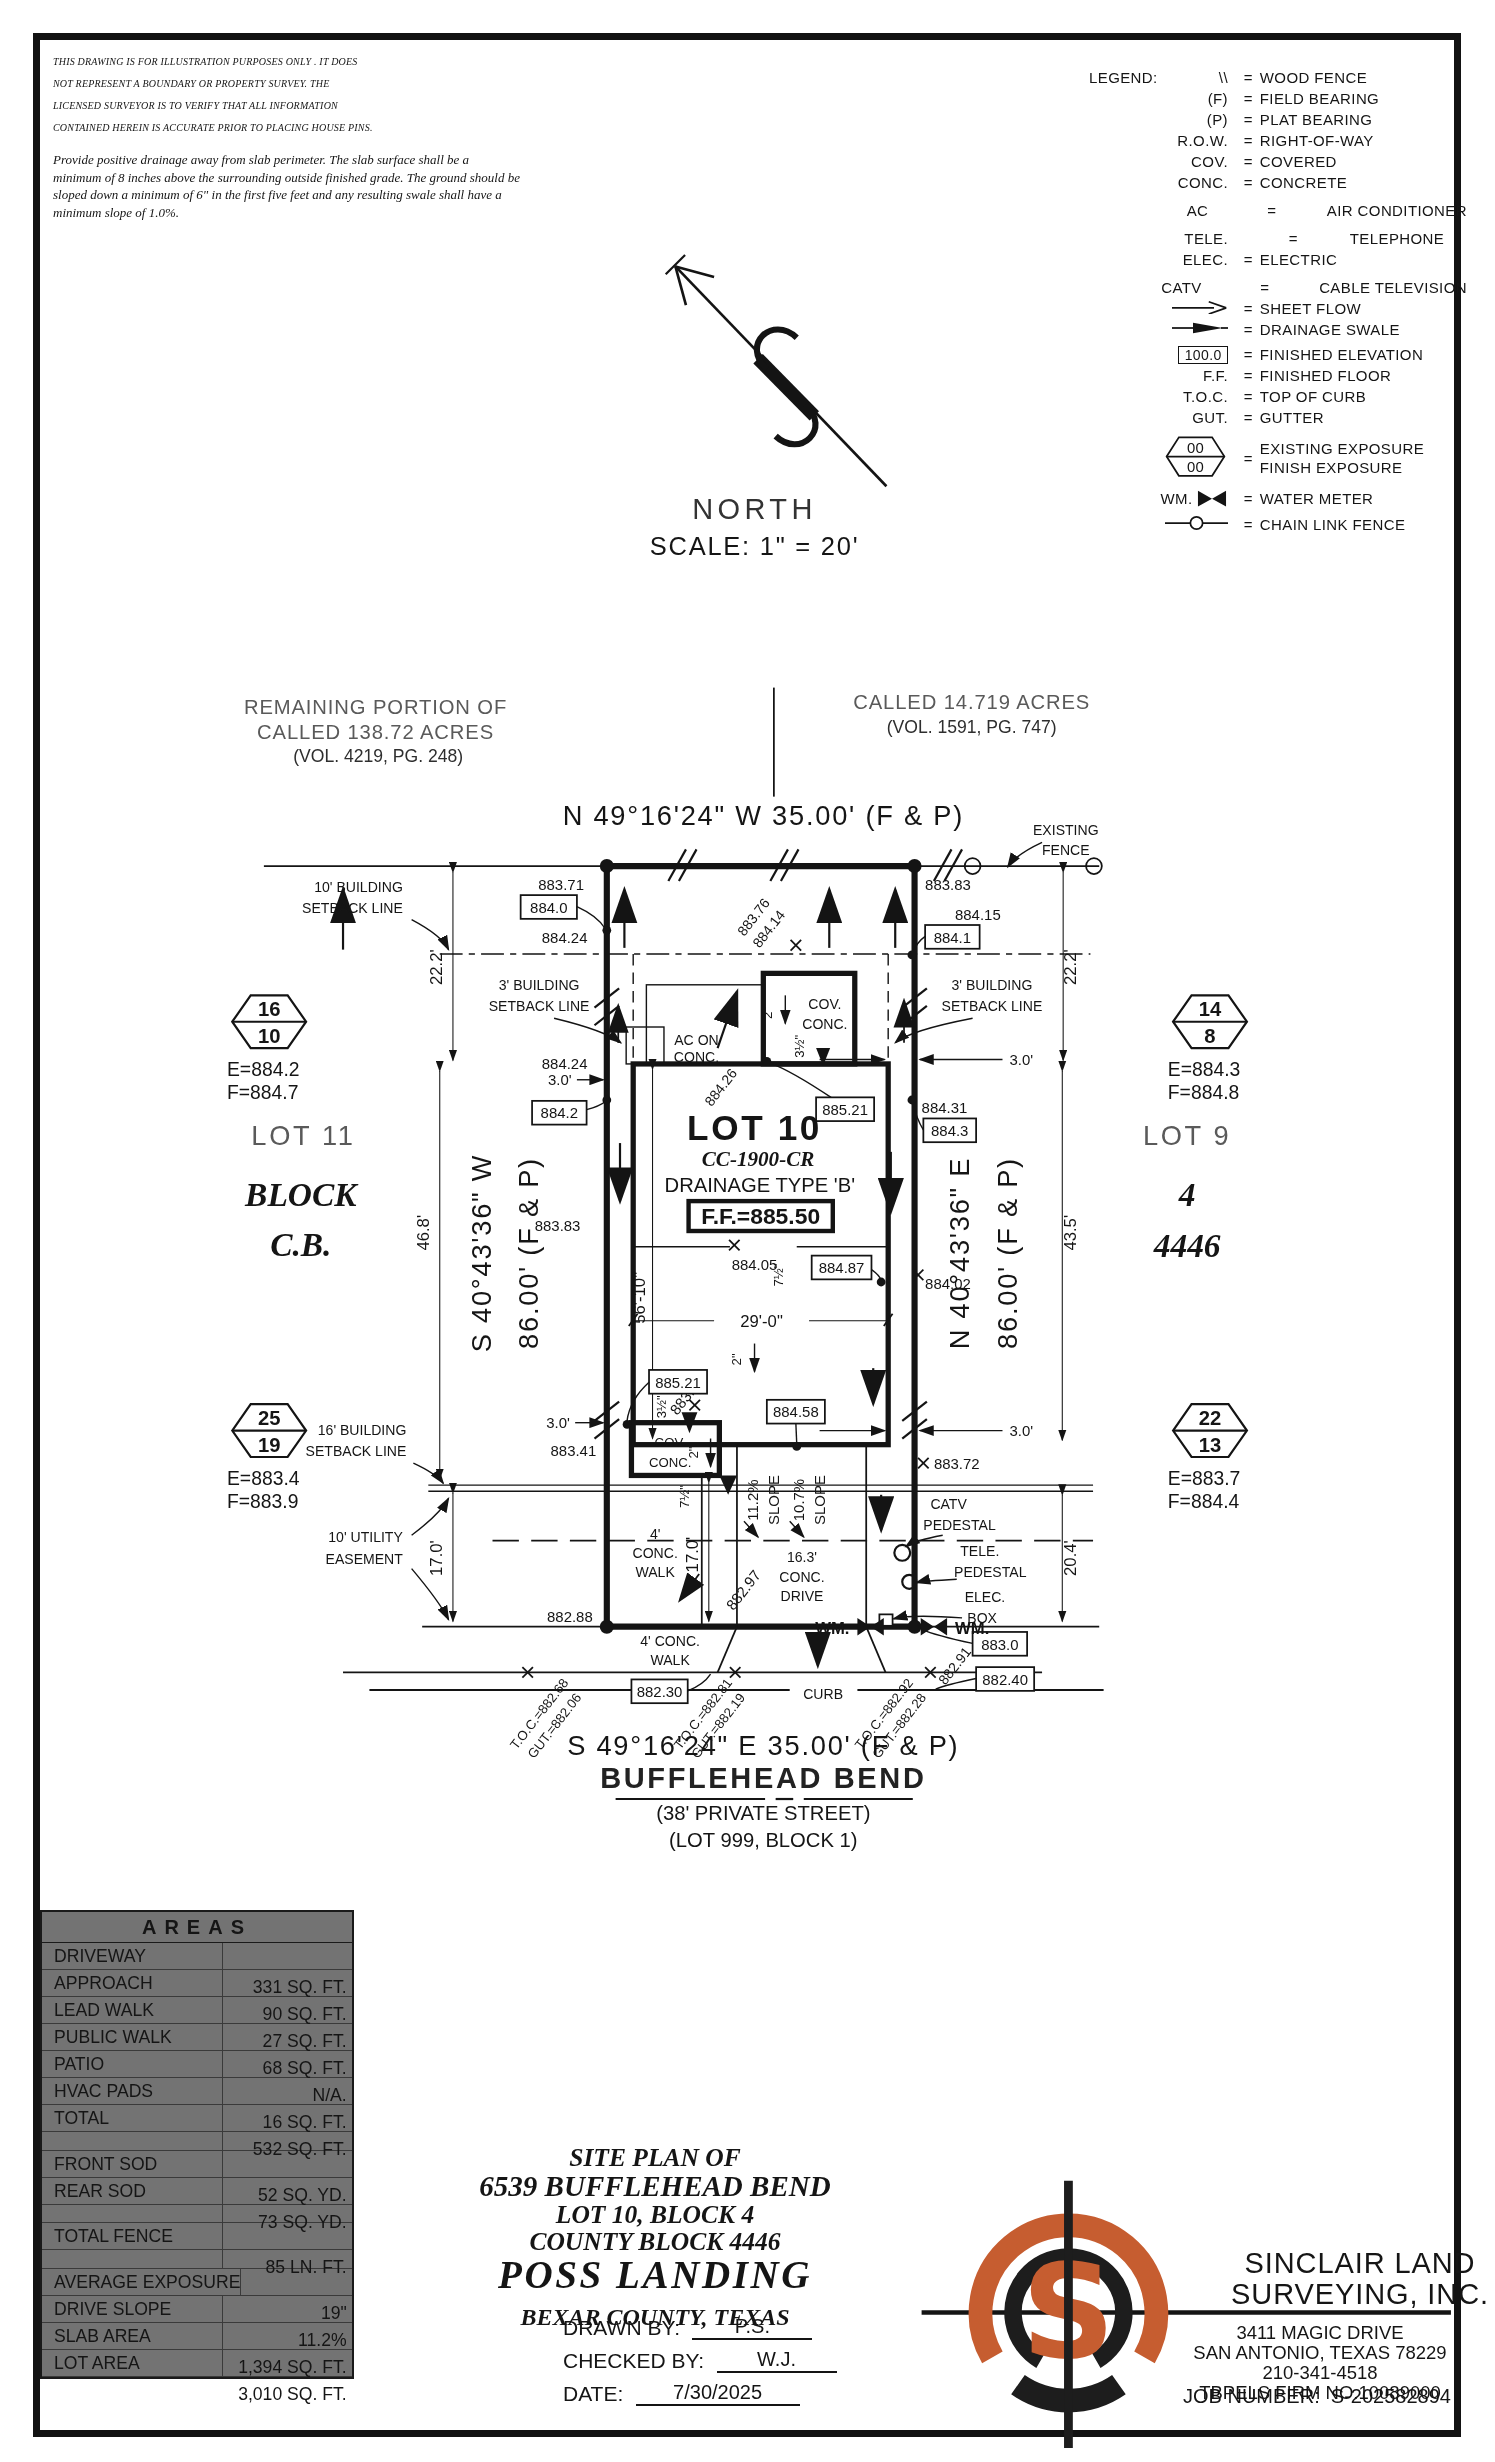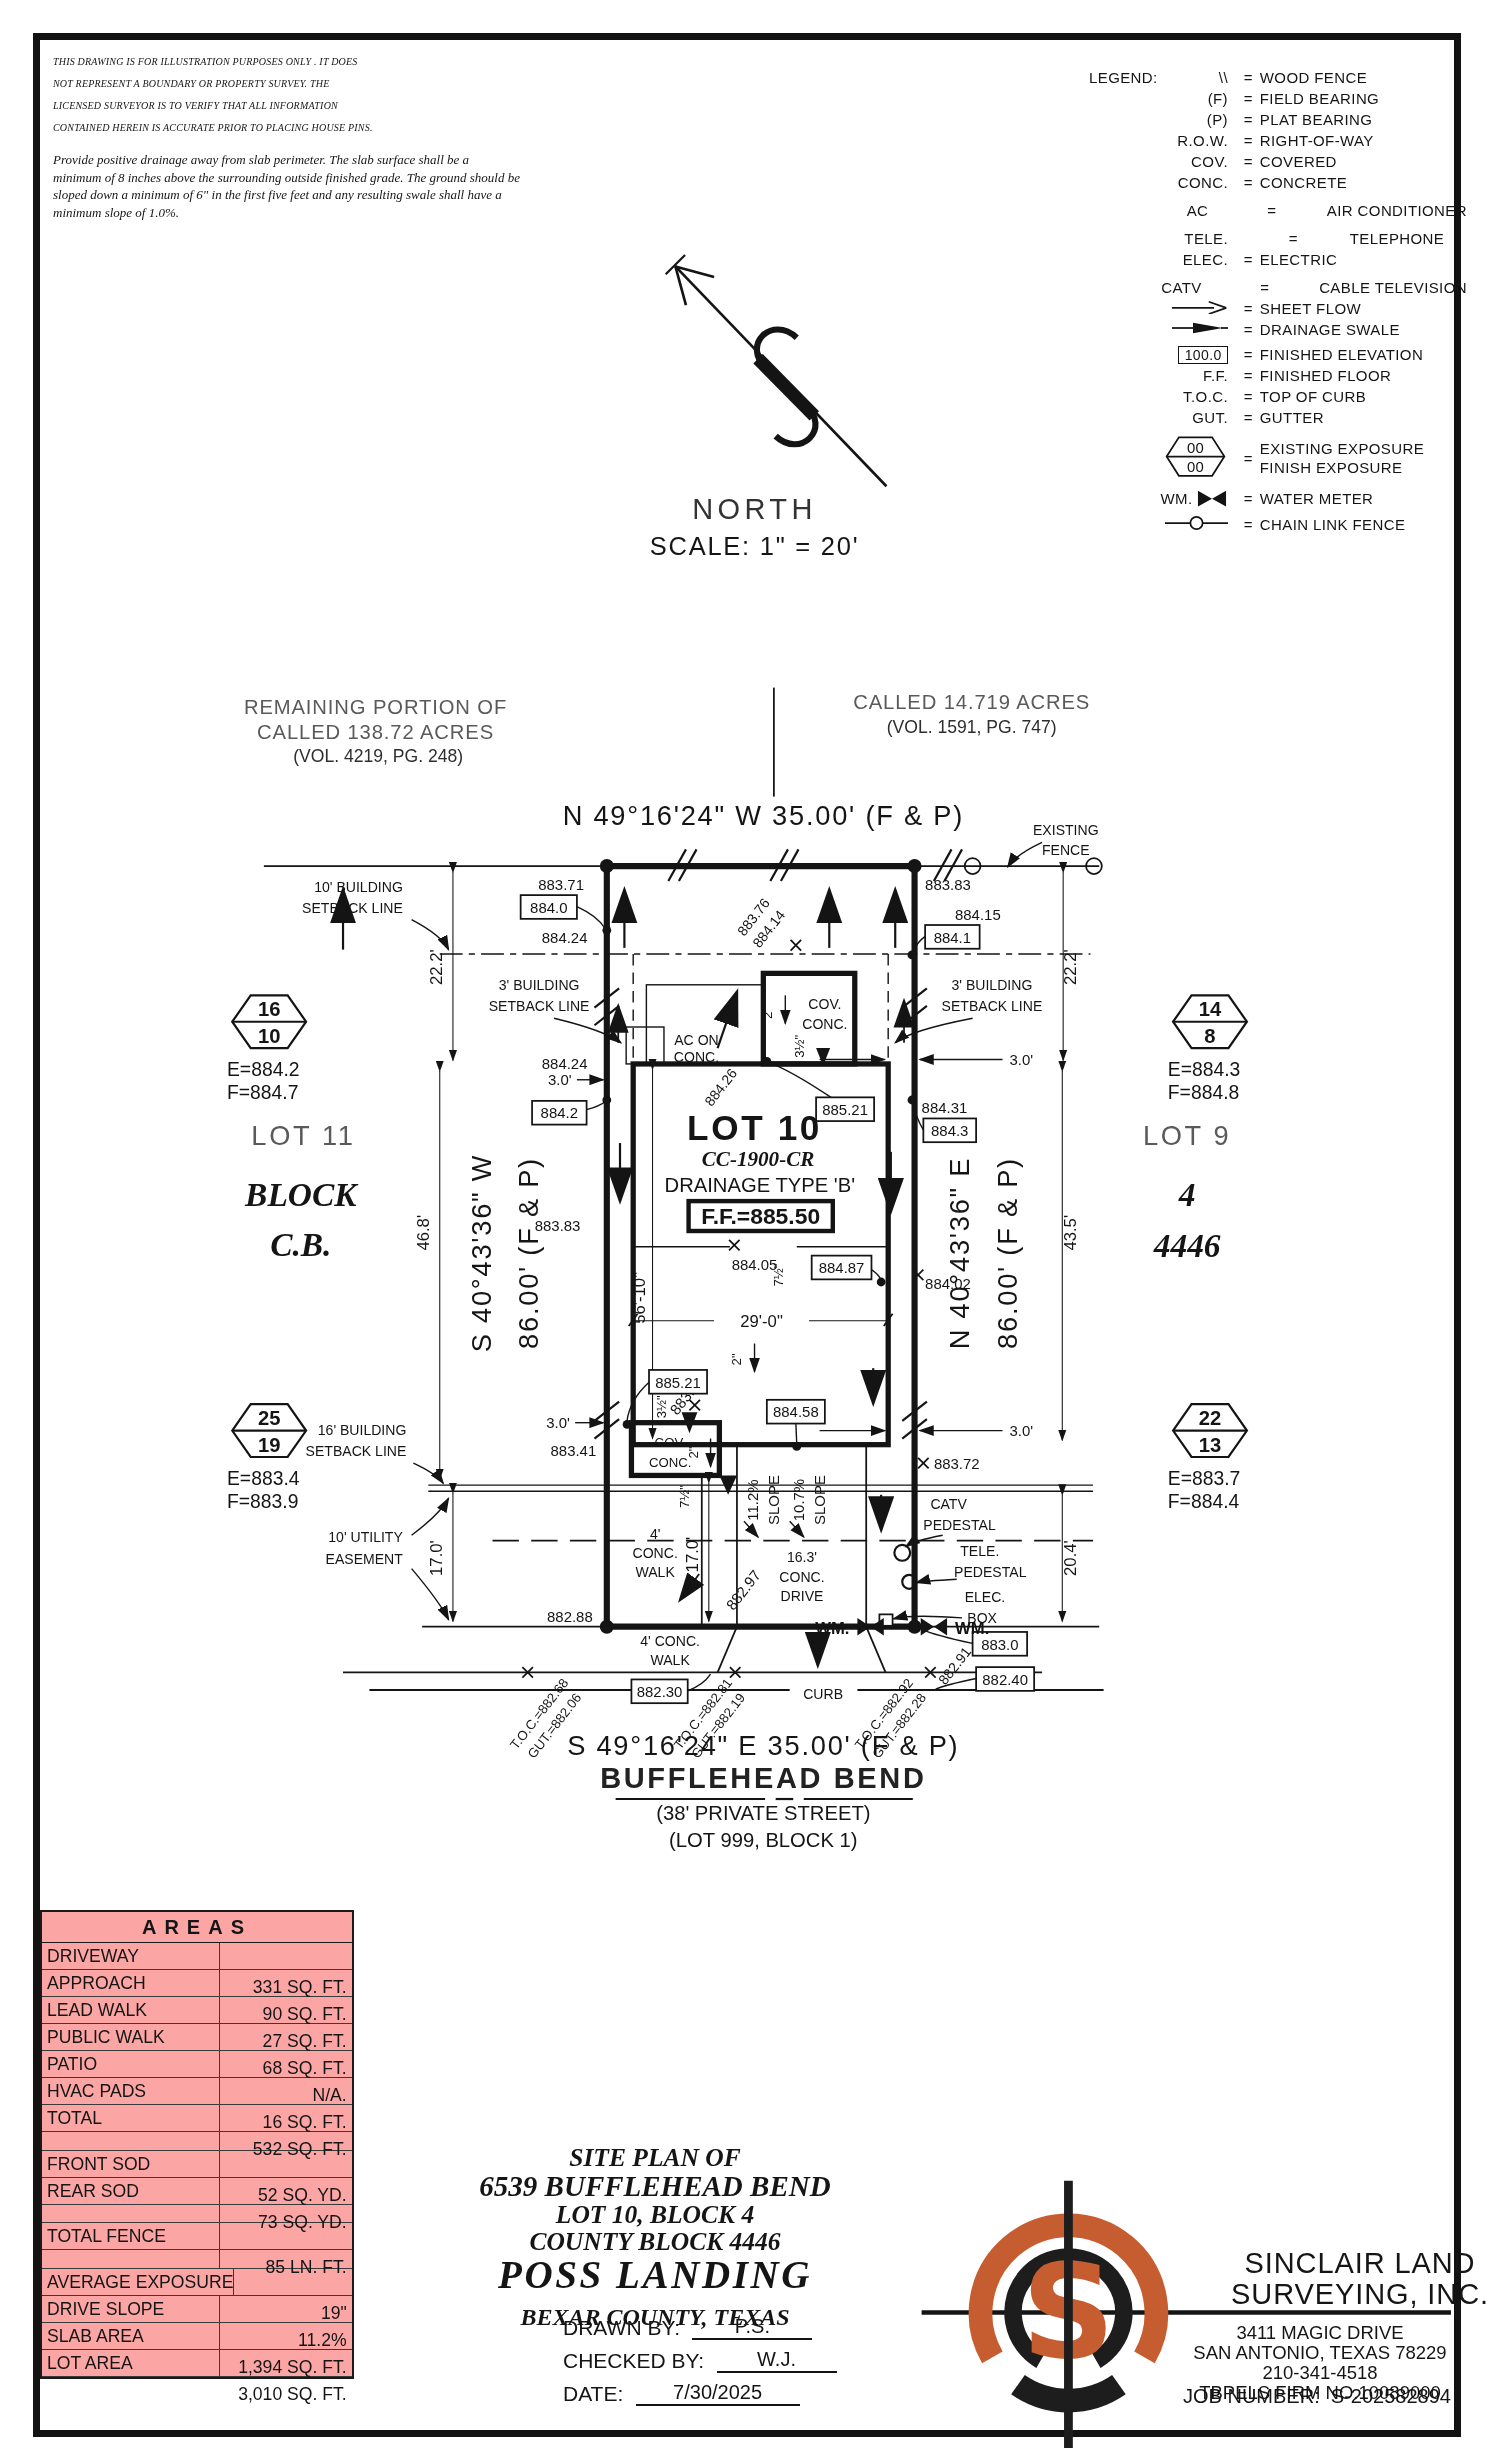--- a/index.html
+++ b/index.html
@@ -16,26 +16,26 @@
   .lrow{display:flex;align-items:center;height:21px;font-size:15px;letter-spacing:0.4px;}
   .lrow .lsym{width:139px;text-align:right;padding-right:8.8px;white-space:nowrap;}
   .lrow .leq{width:23px;text-align:center;}
   .lrow .llbl{flex:1;white-space:nowrap;}
   .ltitle{position:absolute;left:0;top:1.8px;font-size:15px;letter-spacing:0.4px;}
   .mt8{margin-top:7px;gap:45px;} .mt5{margin-top:4.4px;}
   .felev{display:inline-block;border:1.8px solid #141414;padding:0 5.3px;font-size:14px;}
   .exrow{height:51px;}
   .exlbl div{line-height:19.3px;}
   
-  .areas{position:absolute;left:40px;top:1910px;width:310px;border:2.6px solid #1a1a1a;background:#fca5a5;}
+  .areas{position:absolute;left:40px;top:1910px;width:310px;border:2.6px solid #1a1a1a;background:#737373;}
   .areas .ttl{height:30px;line-height:30px;text-align:center;font-size:20px;font-weight:700;
        letter-spacing:8px;border-bottom:1.8px solid #1a1a1a;}
   .arow{display:flex;border-bottom:1.3px solid #3a3a3a;height:26px;line-height:26px;font-size:17.6px;}
   .arow.blank{height:17.6px;line-height:17.6px;}
-  .arow .al{flex:1.35;padding-left:5px;border-right:1.3px solid #3a3a3a;white-space:nowrap;}
+  .arow .al{flex:1.35;padding-left:12px;border-right:1.3px solid #3a3a3a;white-space:nowrap;}
   .arow .av{flex:1;text-align:right;padding-right:5.3px;white-space:nowrap;margin-top:31px;}
   
   .tblock{position:absolute;left:369px;top:2144px;width:572px;text-align:center;
       font-family:"Liberation Serif",serif;font-style:italic;font-weight:700;}
   .tb1{font-size:25.5px;line-height:27px;}
   .tb2{font-size:29px;line-height:30px;}
   .tb5{font-size:39px;line-height:40px;letter-spacing:2.6px;}
   .tb6{font-size:24px;line-height:28px;margin-top:8px;}
   .sigs{position:absolute;left:563px;top:2315px;font-size:21px;}
   .sigrow{display:flex;align-items:flex-end;margin-bottom:8px;}

